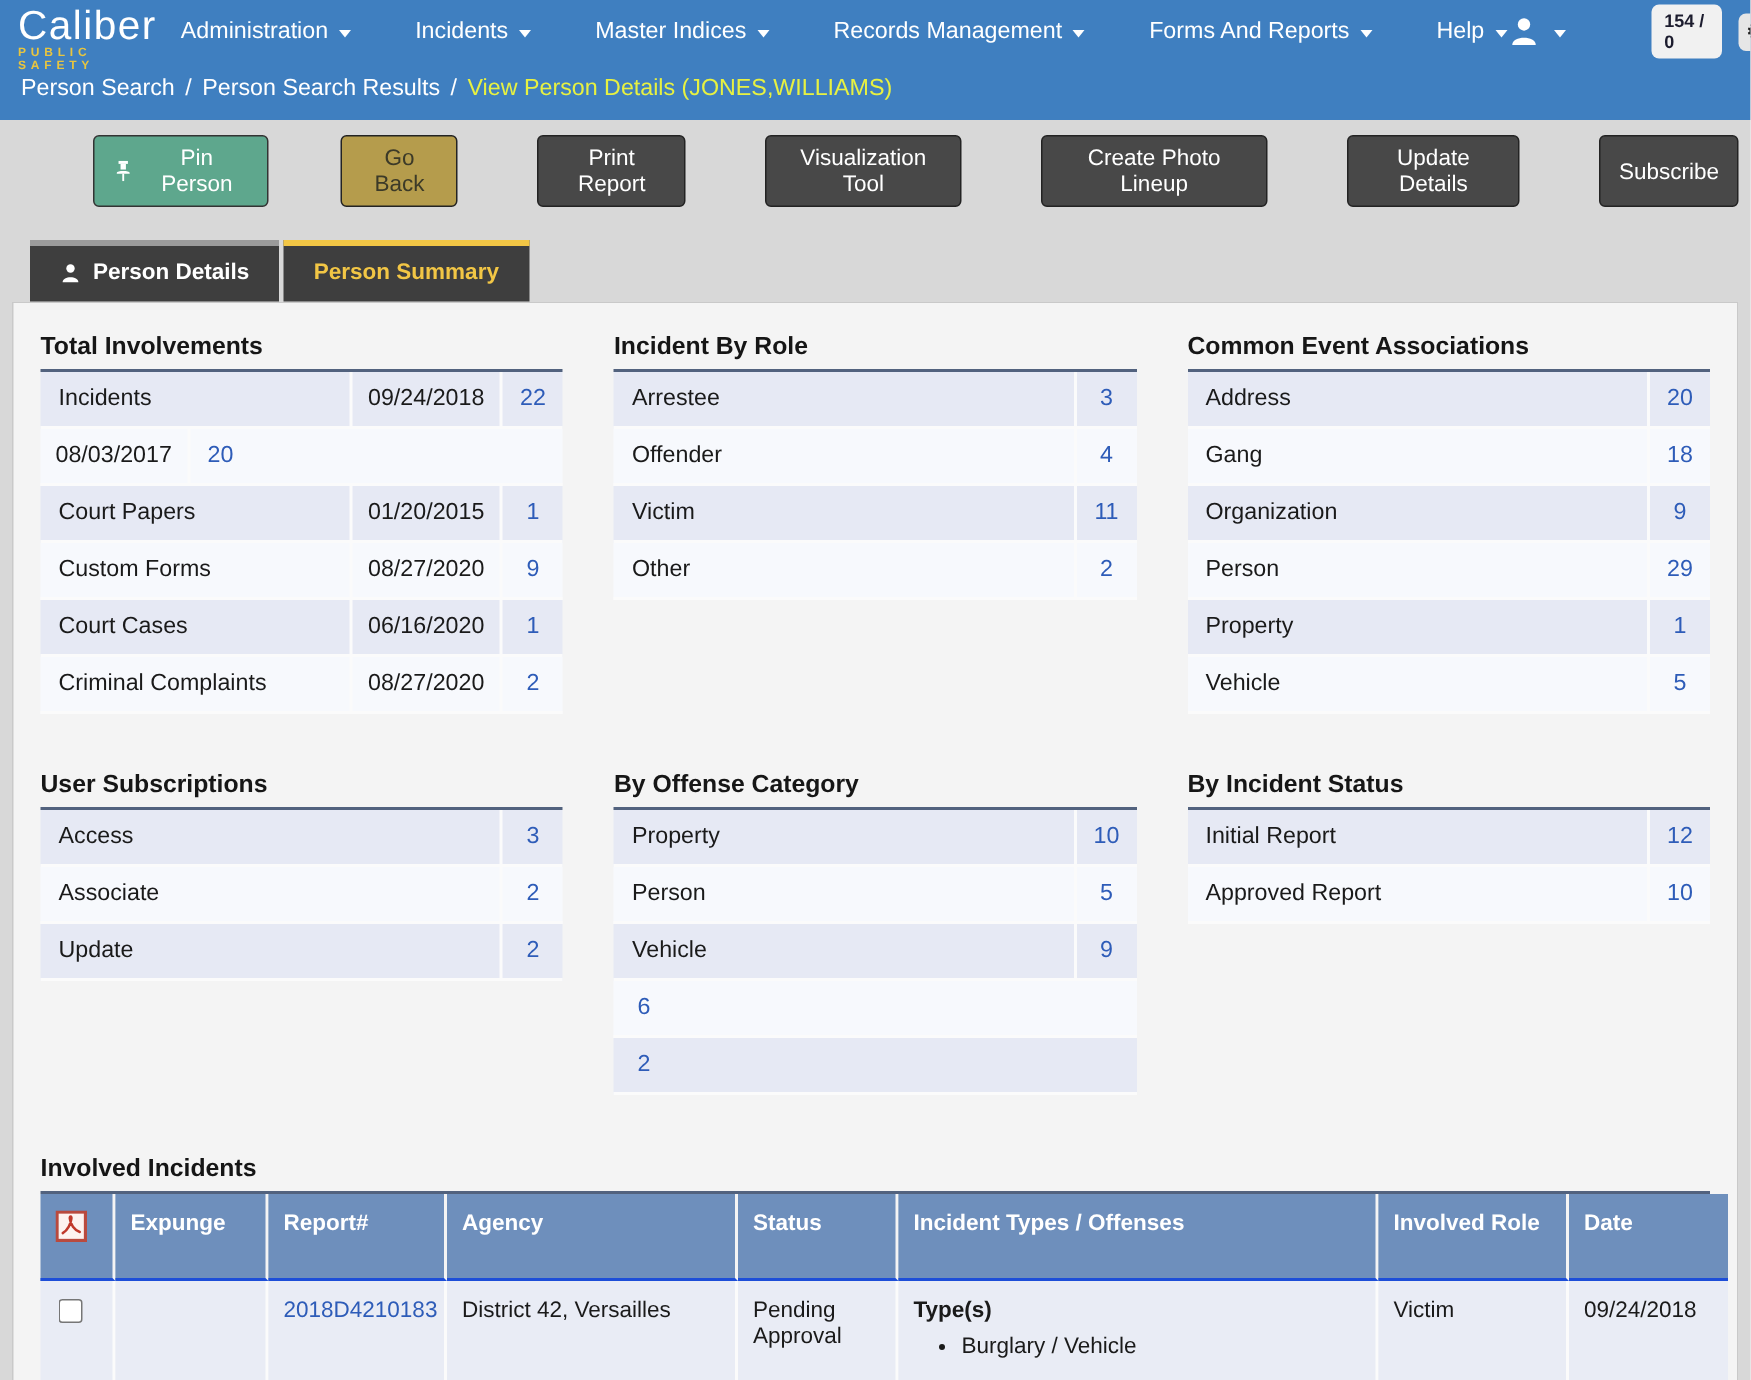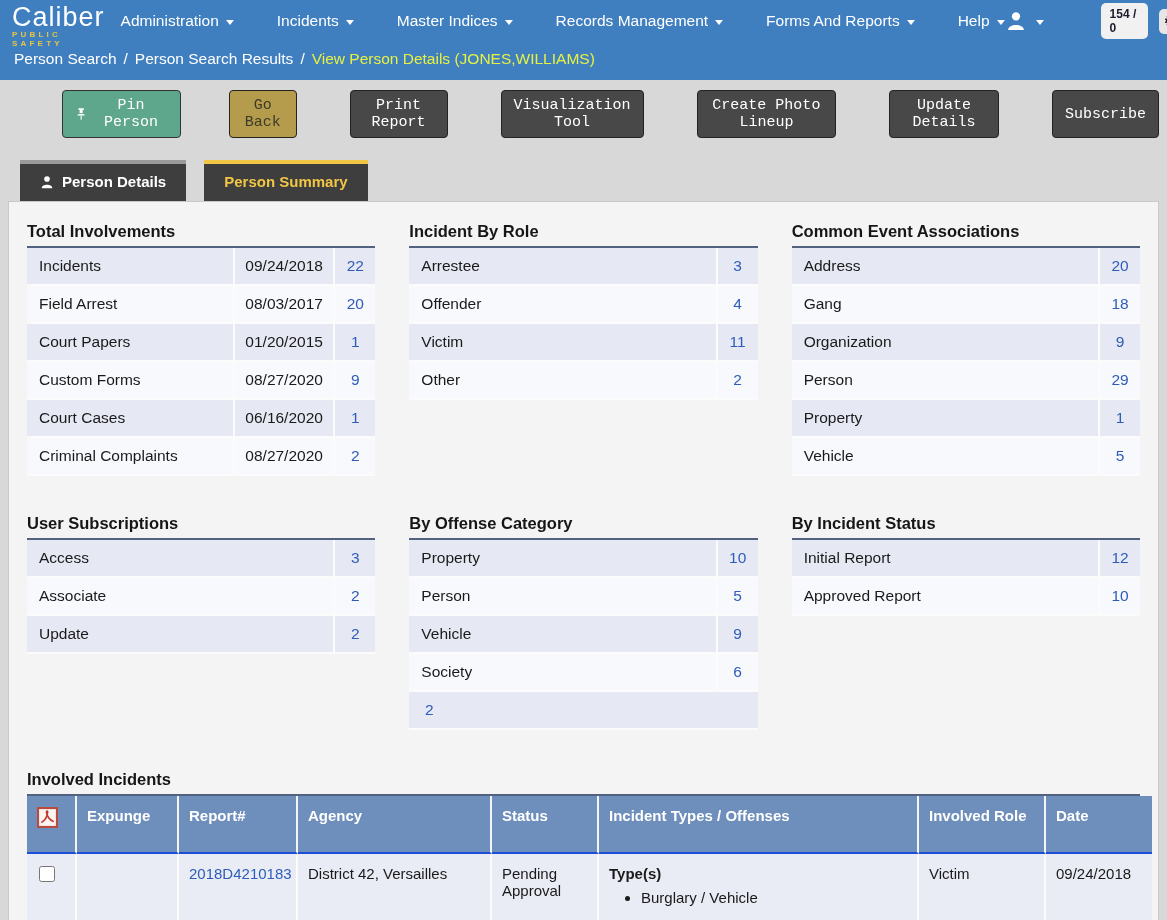--- a/index.html
+++ b/index.html
@@ -23,27 +23,27 @@
   .user-wrap { display:flex; align-items:center; gap:9px; cursor:pointer; }
   .badge { background:#f1f1f1; color:#1c1c2e; font-weight:bold; font-size:12px; border-radius:5px; padding:4px 9px; cursor:pointer;margin-left:46px; }
   .icon-btn { background:#e6e6e6; border-radius:5px; width:27px; height:25px; display:flex; align-items:center; justify-content:center; cursor:pointer; }
   .gear-glyph { font-family:"DejaVu Sans", sans-serif; font-size:15px; color:#222; line-height:1; }
   .breadcrumb { padding:8px 14px 0; font-size:15.5px; color:#fff; }
   .crumb { cursor:pointer; }
   .crumb-sep { margin:0 7px; }
   .crumb-active { color:#e7f141; }
   
   .toolbar { display:flex; align-items:flex-start; margin:10px 8px 0 14px; }
-  .btn { font-family:Liberation Mono, monospace; font-size:15px; border-radius:4px; padding:6px 12px; cursor:pointer;margin-left:48px; }
+  .btn { font-family:Liberation Sans, sans-serif; font-size:15px; border-radius:4px; padding:6px 12px; cursor:pointer;margin-left:48px; }
   .btn-pin { background:#5ea78d; color:#fff; border:1.5px solid #333; display:flex; align-items:center; gap:7px; }
   .toolbar-right { margin-left:auto; display:flex; gap:5px; }
   .btn-dark { background:#484848; color:#fff; border:1px solid #232323; }
   .btn-gold { background:#b59c4c; color:#3c3a28; border:1px solid #232323; }
   
-  .tabs { display:flex; gap:18px; margin:22px 0 0 20px; }
+  .tabs { display:flex; gap:3px; margin:22px 0 0 20px; }
   .tab { background:#3e3e3e; border-top:4px solid #9b9b9b; color:#fff; font-weight:bold; font-size:15px;
          padding:9px 20px 11px; display:flex; align-items:center; gap:8px; cursor:pointer; }
   .tab.active { border-top-color:#f2c645; color:#f2c645; }
   
   .panel { background:#f4f4f4; border:1px solid #c9c9c9; margin:0 8px; padding:20px 18px 40px; min-height:900px; }
   .sections { display:grid; grid-template-columns:1fr 1fr 1fr; column-gap:34px; row-gap:38px; align-items:start; }
   .sec-title { font-size:16.5px; font-weight:bold; color:#161616; margin-bottom:5px; }
   .rule { border-top:2px solid #52627e; }
   .srow { display:flex; border-bottom:2px solid #fbfbfb; background:#e6e9f4; font-size:15.5px; }
   .srow.alt { background:#f7f9fd; }
@@ -164,21 +164,20 @@
       <div class="section">
         <div class="sec-title">Total Involvements</div>
         <div class="rule"></div>
         <div class="stable">
           <div class="srow">
             <div class="lbl">Incidents</div>
             <div class="sdate">09/24/2018</div>
             <div class="cnt">22</div>
           </div>
           <div class="srow alt">
-            <div class="lbl">Field Arrest</div>
             <div class="sdate">08/03/2017</div>
             <div class="cnt">20</div>
           </div>
           <div class="srow">
             <div class="lbl">Court Papers</div>
             <div class="sdate">01/20/2015</div>
             <div class="cnt">1</div>
           </div>
           <div class="srow alt">
             <div class="lbl">Custom Forms</div>
@@ -277,21 +276,20 @@
           </div>
           <div class="srow alt">
             <div class="lbl">Person</div>
             <div class="cnt">5</div>
           </div>
           <div class="srow">
             <div class="lbl">Vehicle</div>
             <div class="cnt">9</div>
           </div>
           <div class="srow alt">
-            <div class="lbl">Society</div>
             <div class="cnt">6</div>
           </div>
           <div class="srow">
             <div class="cnt">2</div>
           </div>
         </div>
       </div>
       <div class="section">
         <div class="sec-title">By Incident Status</div>
         <div class="rule"></div>

